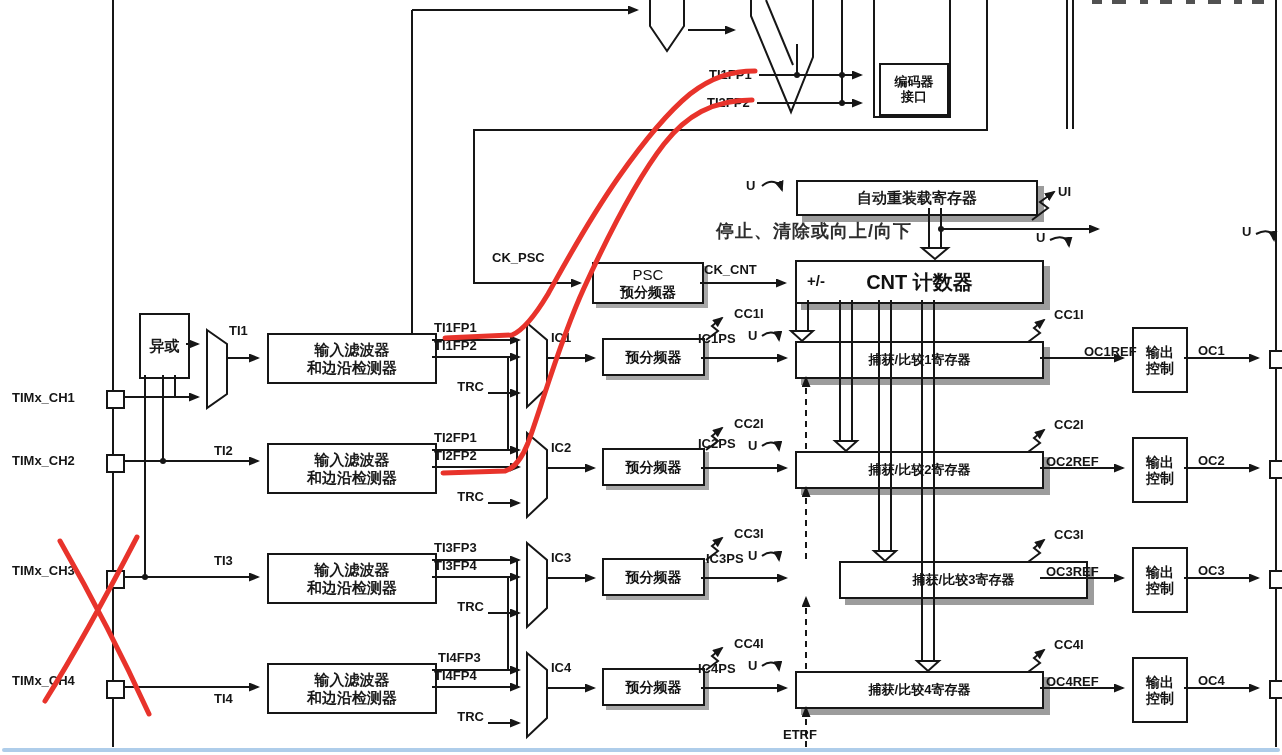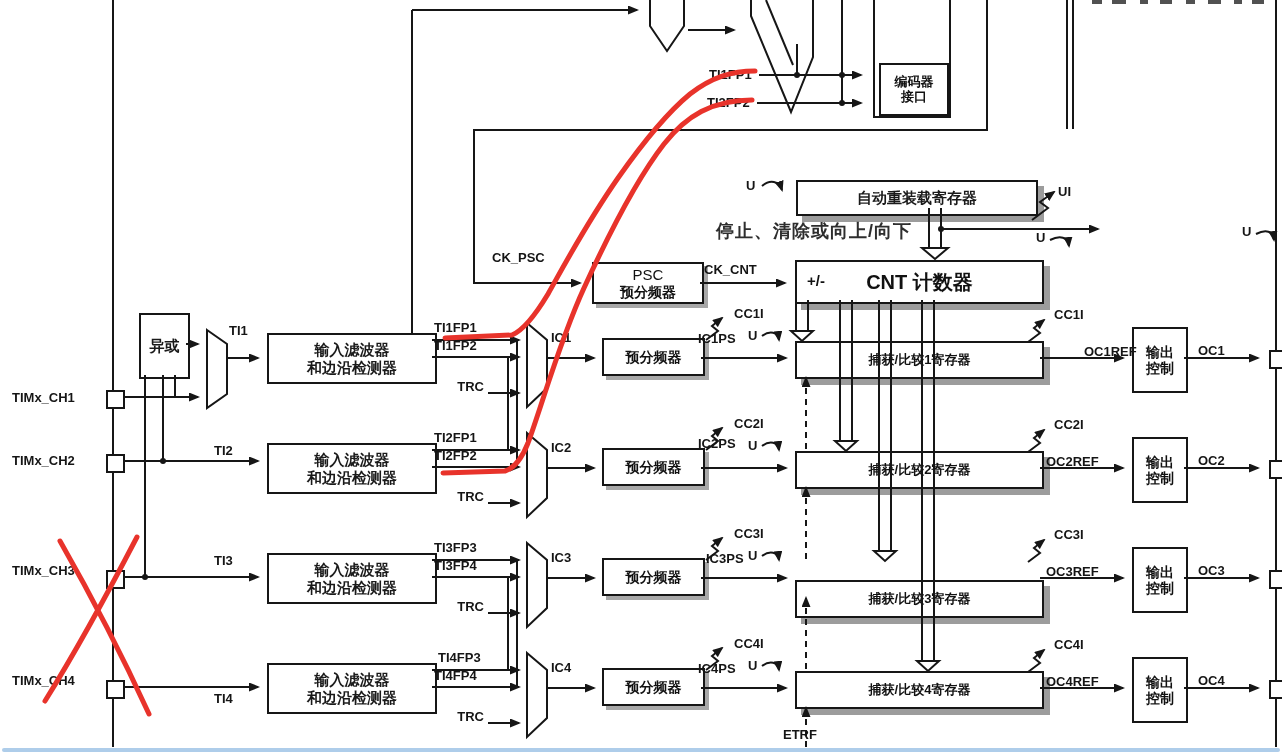--- a/index.html
+++ b/index.html
@@ -75,21 +75,21 @@
   <div class="box shadow-sm" style="left:602px;top:668px;width:99px;height:34px;">
       <span class="small-cjk">预分频器</span>
     </div>
 
   <div class="box shadow" style="left:795px;top:341px;width:245px;height:34px;">
       <span class="regtxt">捕获/比较1寄存器</span>
     </div>
   <div class="box shadow" style="left:795px;top:451px;width:245px;height:34px;">
       <span class="regtxt">捕获/比较2寄存器</span>
     </div>
-  <div class="box shadow" style="left:795px;top:561px;width:245px;height:34px;margin-top:19px;">
+  <div class="box shadow" style="left:839px;top:561px;width:245px;height:34px;">
       <span class="regtxt">捕获/比较3寄存器</span>
     </div>
   <div class="box shadow" style="left:795px;top:671px;width:245px;height:34px;">
       <span class="regtxt">捕获/比较4寄存器</span>
     </div>
 
   <div class="box" style="left:1132px;top:327px;width:52px;height:62px;">
     <span class="small-cjk">输出</span>
     <span class="small-cjk">控制</span>
   </div>

